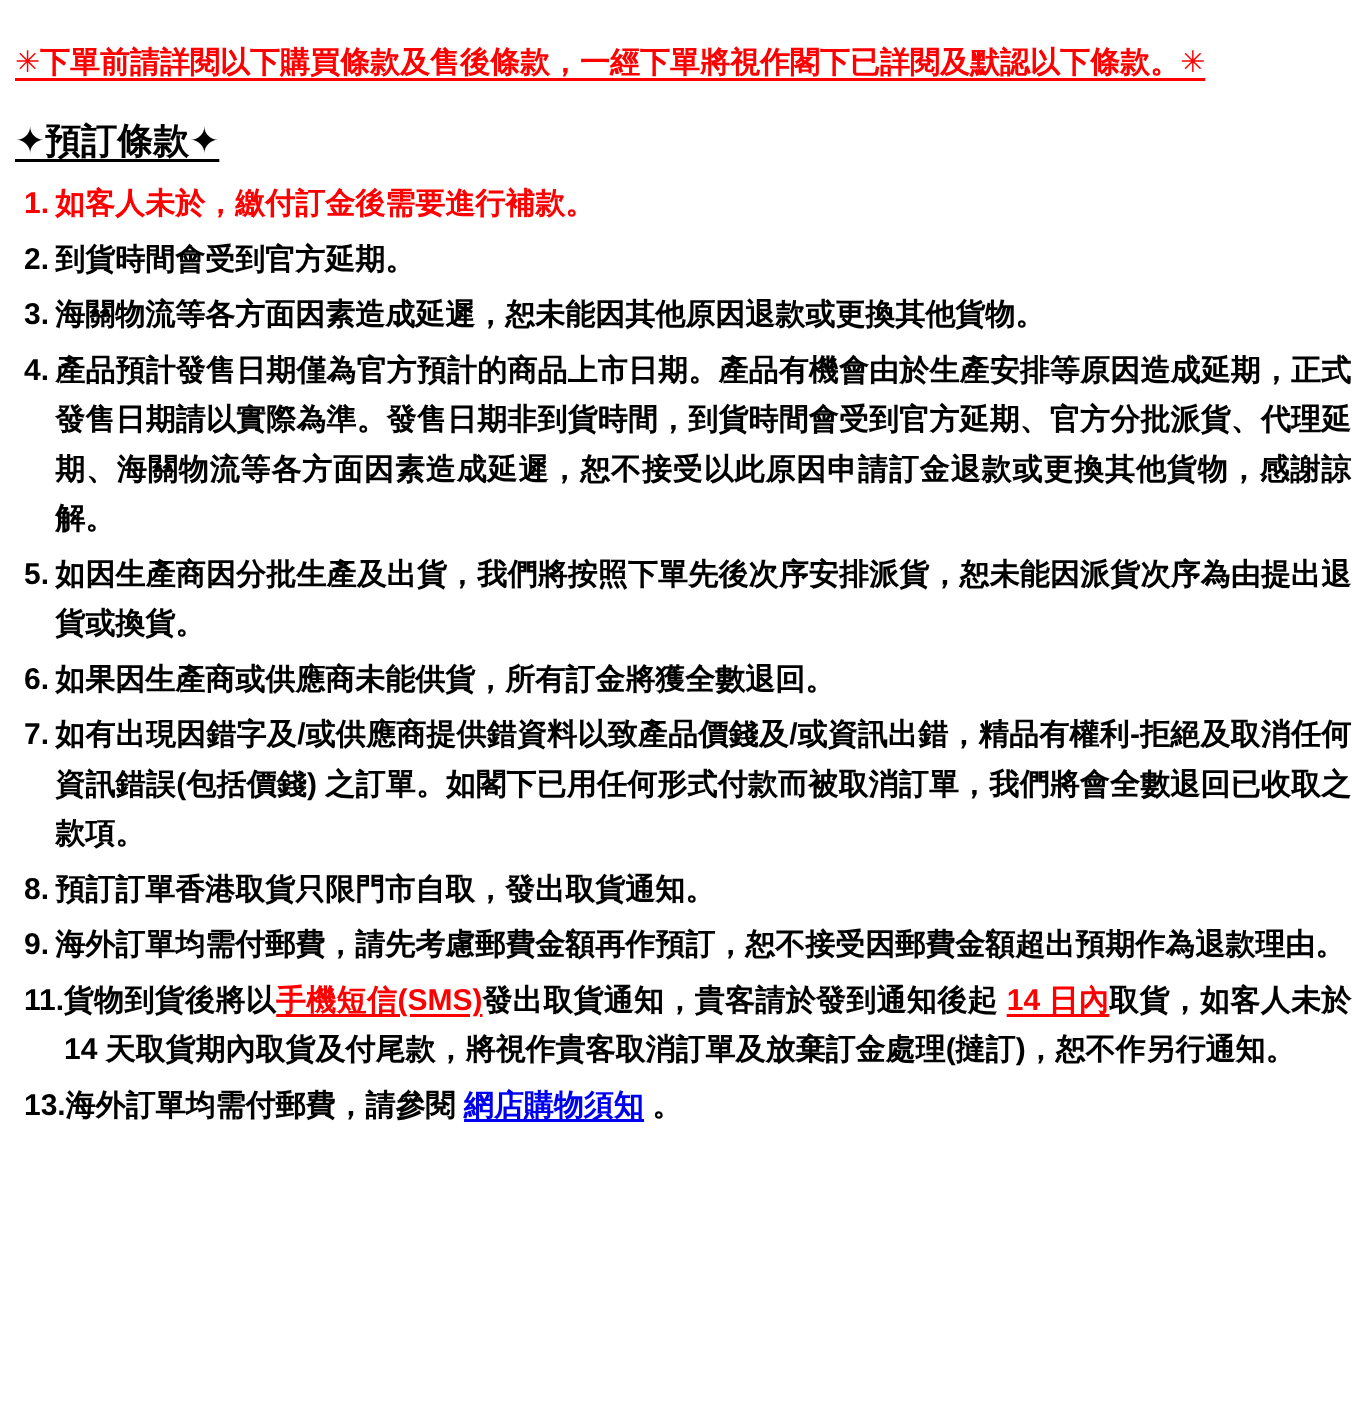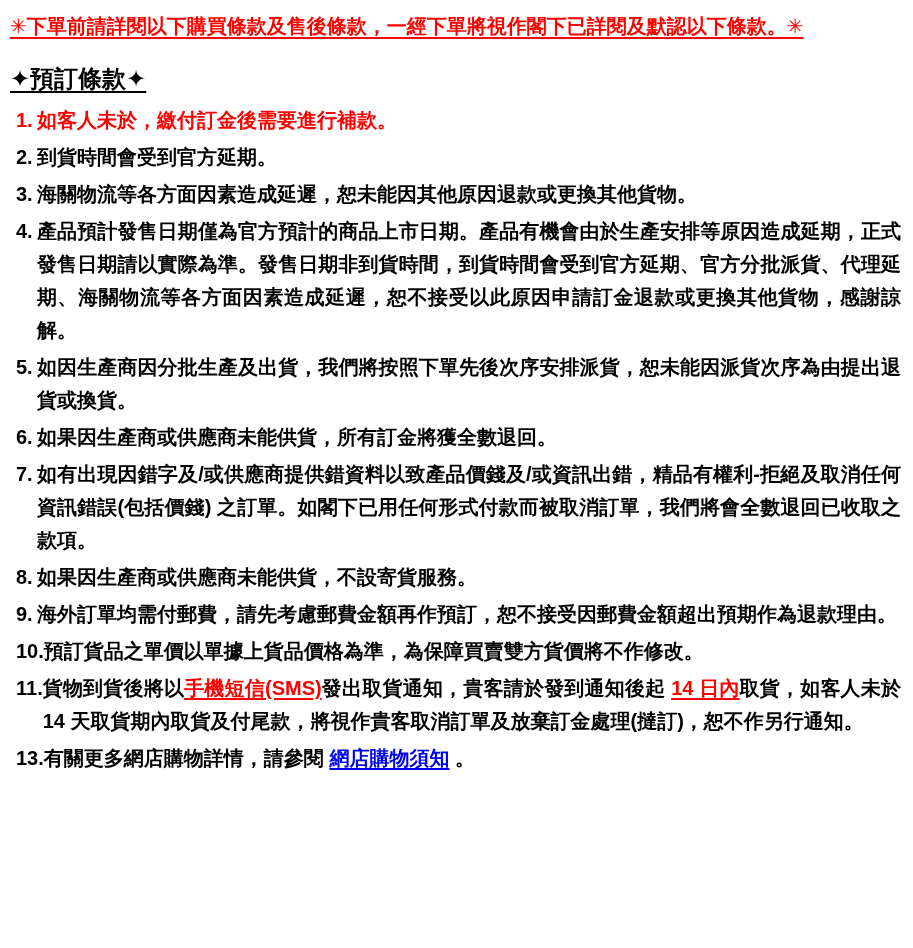--- a/index.html
+++ b/index.html
@@ -5,21 +5,21 @@
   * { margin: 0; padding: 0; box-sizing: border-box; }
   html, body { background: #ffffff; }
   body {
     width: 913px;
     height: 948px;
     overflow: hidden;
     font-family: "Liberation Sans", "DejaVu Sans", sans-serif;
     font-weight: bold;
     color: #000000;
   }
-  .page { padding: 10px 12px 0 10px; --red: #fe0000; --blue: #0000f0; }
+  .page { padding: 10px 12px 0 10px; margin-top: 16px; --red: #fe0000; --blue: #0000f0; }
 
   .header-line {
     color: var(--red);
     font-size: 20px;
     line-height: 32px;
     text-decoration: underline;
     text-decoration-thickness: 2px;
     text-underline-offset: 4px;
   }
 
@@ -93,32 +93,28 @@
       <div class="term">
         <span class="num">6.</span>
         <div class="content"><span>如果因生產商或供應商未能供貨，所有訂金將獲全數退回。</span></div>
       </div>
       <div class="term">
         <span class="num">7.</span>
         <div class="content"><span>如有出現因錯字及/或供應商提供錯資料以致產品價錢及/或資訊出錯，精品有權利-拒絕及取消任何資訊錯誤(包括價錢) 之訂單。如閣下已用任何形式付款而被取消訂單，我們將會全數退回已收取之款項。</span></div>
       </div>
       <div class="term">
         <span class="num">8.</span>
-        <div class="content"><span>如果因生產商或供應商未能供貨，不設寄貨服務。</span></div>
+        <div class="content"><span>預訂訂單香港取貨只限門市自取，發出取貨通知。</span></div>
       </div>
       <div class="term">
         <span class="num">9.</span>
         <div class="content"><span>海外訂單均需付郵費，請先考慮郵費金額再作預訂，恕不接受因郵費金額超出預期作為退款理由。</span></div>
-      </div>
-      <div class="term">
-        <span class="num">10.</span>
-        <div class="content"><span>預訂貨品之單價以單據上貨品價格為準，為保障買賣雙方貨價將不作修改。</span></div>
       </div>
       <div class="term">
         <span class="num">11.</span>
         <div class="content"><span>貨物到貨後將以</span><span class="u-red">手機短信(SMS)</span><span>發出取貨通知，貴客請於發到通知後起 </span><span class="u-red">14 日內</span><span>取貨，如客人未於 14 天取貨期內取貨及付尾款，將視作貴客取消訂單及放棄訂金處理(撻訂)，恕不作另行通知。</span></div>
       </div>
       <div class="term">
         <span class="num">13.</span>
-        <div class="content"><span>有關更多網店購物詳情，請參閱 </span><a class="link">網店購物須知</a><span> 。</span></div>
+        <div class="content"><span>海外訂單均需付郵費，請參閱 </span><a class="link">網店購物須知</a><span> 。</span></div>
       </div>
     </div>
 </div>
 
 </body></html>

